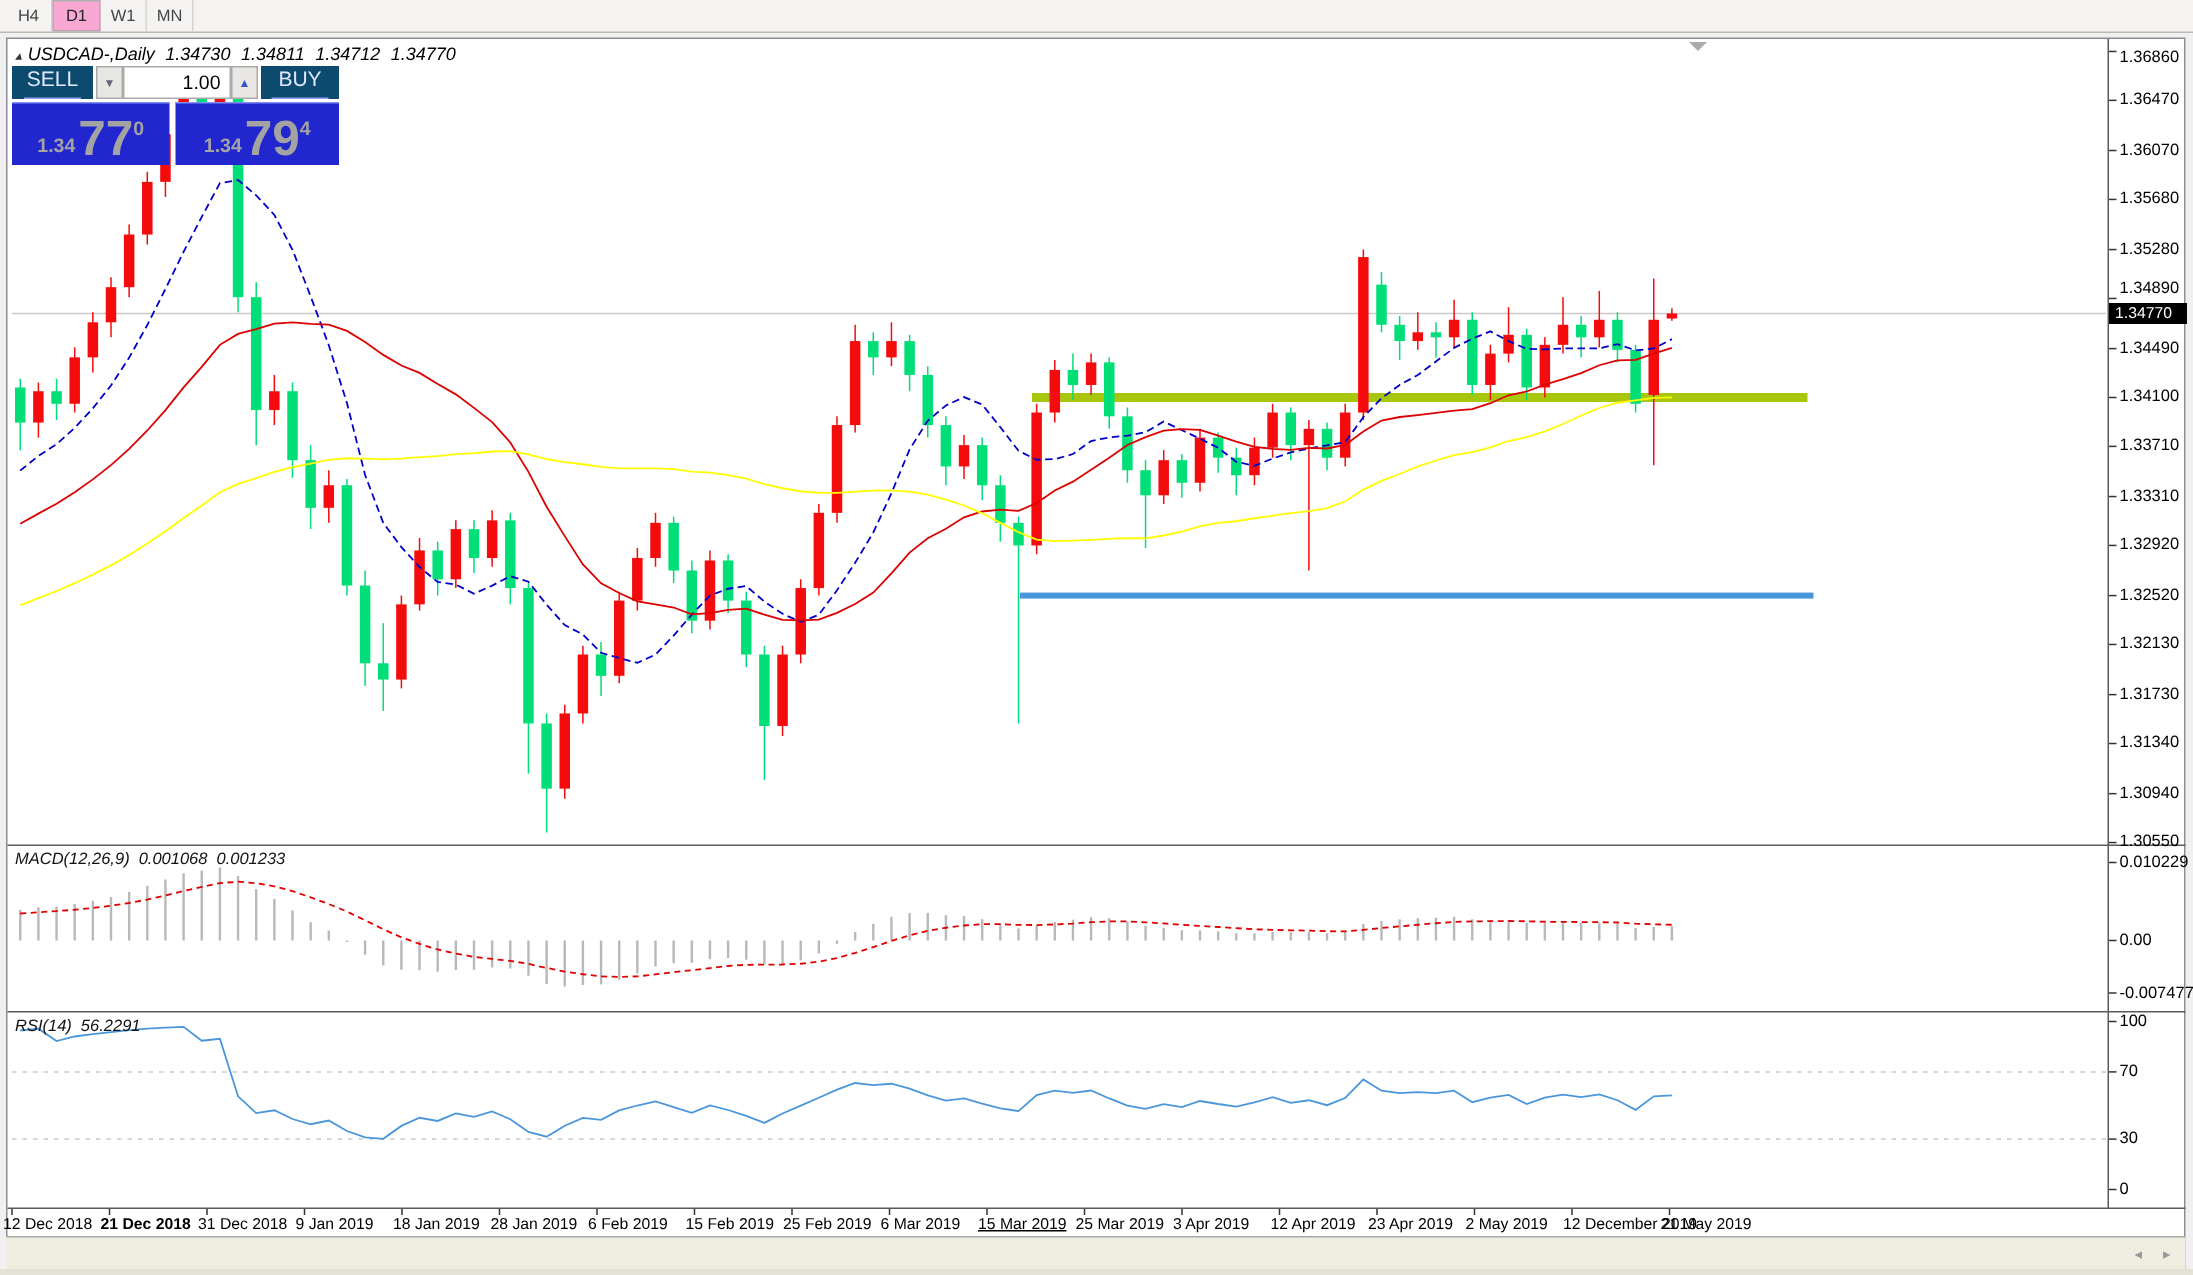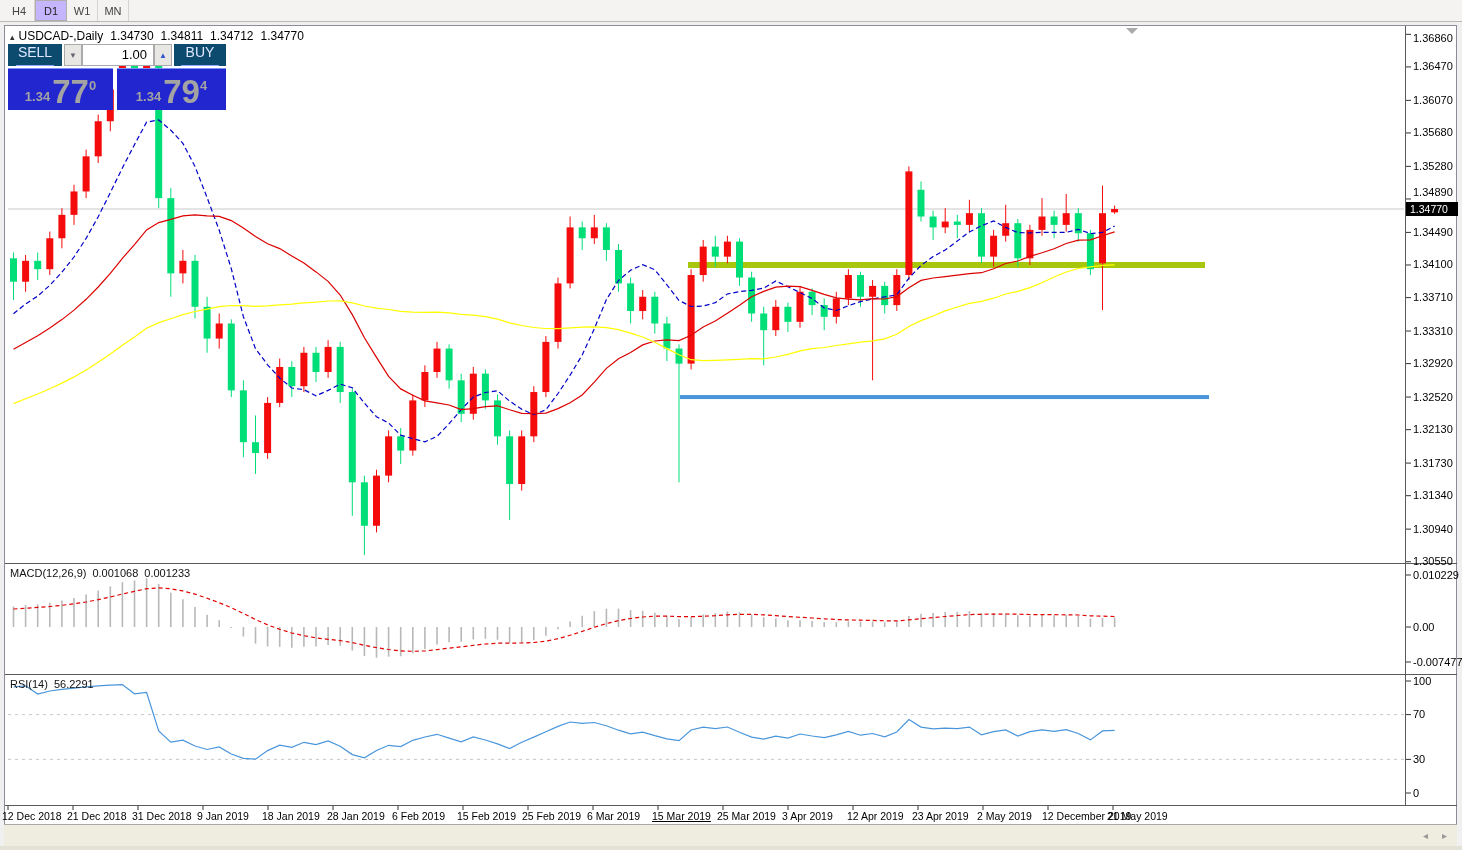--- a/index.html
+++ b/index.html
@@ -3,25 +3,25 @@
 <meta charset="utf-8">
 <style>
   html,body{margin:0;padding:0;width:1462px;height:850px;overflow:hidden;
     font-family:"Liberation Sans",sans-serif;background:#f0f0f0;}
   #app{position:relative;width:1462px;height:850px;}
   
   #toolbar{position:absolute;left:0;top:0;width:1462px;height:22px;background:#f4f3f1;
     border-bottom:1px solid #b8b8b8;display:flex;align-items:stretch;padding-left:4px;box-sizing:border-box;}
   .tf-btn{min-width:26px;padding:0 2px;display:flex;align-items:center;justify-content:center;
     font-size:11px;color:#444;border-right:1px solid #d6d4d0;cursor:default;}
-  .tf-btn.active{background:#c4b5fd;border:1px solid #b0aeaa;color:#222;}
+  .tf-btn.active{background:#f9a8d4;border:1px solid #b0aeaa;color:#222;}
   
   #window-bg{position:absolute;left:4px;top:26px;width:1453px;height:798px;background:#fff;z-index:0;}
   #chart-svg{position:absolute;left:0;top:0;z-index:1;}
-  .overlay{position:absolute;z-index:2;}
+  .overlay{position:absolute;z-index:2;font-style:italic;}
   #chart-title{left:10px;top:29px;font-size:12px;color:#000;}
   #chart-title .tri{font-size:9px;color:#333;margin-right:4px;}
   #chart-title .num{margin-left:7px;}
   
   #trade-panel{position:absolute;left:8px;top:44px;width:218px;height:66px;z-index:3;}
   .tp-btn{position:absolute;top:0;height:22px;background:#0c4a6e;color:#dfe8ff;
     font-size:14px;display:flex;flex-direction:column;align-items:center;justify-content:space-between;cursor:pointer;}
   .tp-btn .ul{width:72%;height:1px;background:#8fa6ff;margin-top:1px;}
   #sell-btn{left:0;width:54px;}
   #buy-btn{left:166px;width:52px;}
@@ -472,21 +472,21 @@
       <div class="scale-label" style="top: 522.611px;">1.30940</div>
       <div class="scale-label" style="top: 555.208px;">1.30550</div>
       <div class="scale-label" style="top: 568.5px;">0.010229</div>
       <div class="scale-label" style="top: 620.5px;">0.00</div>
       <div class="scale-label" style="top: 655.5px;">-0.007477</div>
       <div class="scale-label" style="top: 674.5px;">100</div>
       <div class="scale-label" style="top: 708.1px;">70</div>
       <div class="scale-label" style="top: 752.9px;">30</div>
       <div class="scale-label" style="top: 786.5px;">0</div>
       <div class="date-label" style="left: 2px;">12 Dec 2018</div>
-      <div class="date-label" style="left: 67px;">21 Dec 2018</div>
+      <div class="date-label" style="left: 67px; font-weight: bold;">21 Dec 2018</div>
       <div class="date-label" style="left: 132px;">31 Dec 2018</div>
       <div class="date-label" style="left: 197px;">9 Jan 2019</div>
       <div class="date-label" style="left: 262px;">18 Jan 2019</div>
       <div class="date-label" style="left: 327px;">28 Jan 2019</div>
       <div class="date-label" style="left: 392px;">6 Feb 2019</div>
       <div class="date-label" style="left: 457px;">15 Feb 2019</div>
       <div class="date-label" style="left: 522px;">25 Feb 2019</div>
       <div class="date-label" style="left: 587px;">6 Mar 2019</div>
       <div class="date-label" style="left: 652px; text-decoration: underline;">15 Mar 2019</div>
       <div class="date-label" style="left: 717px;">25 Mar 2019</div>

